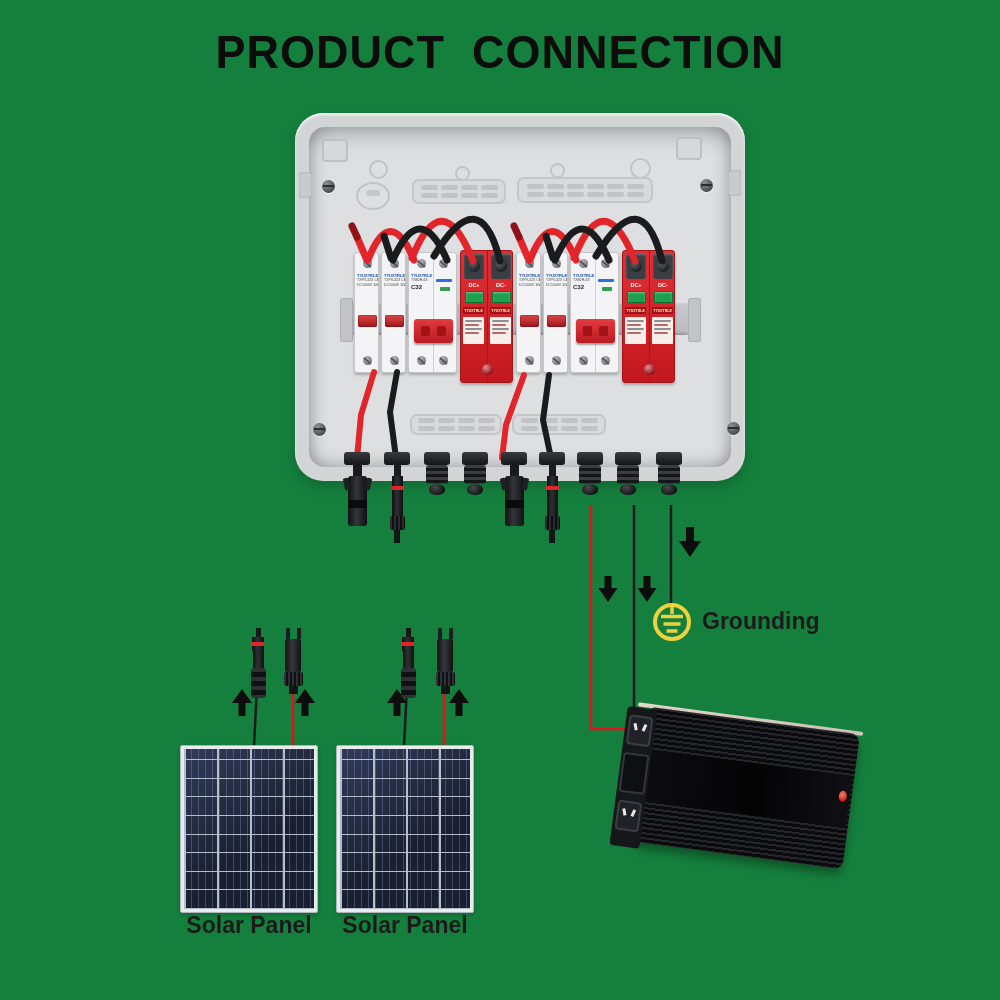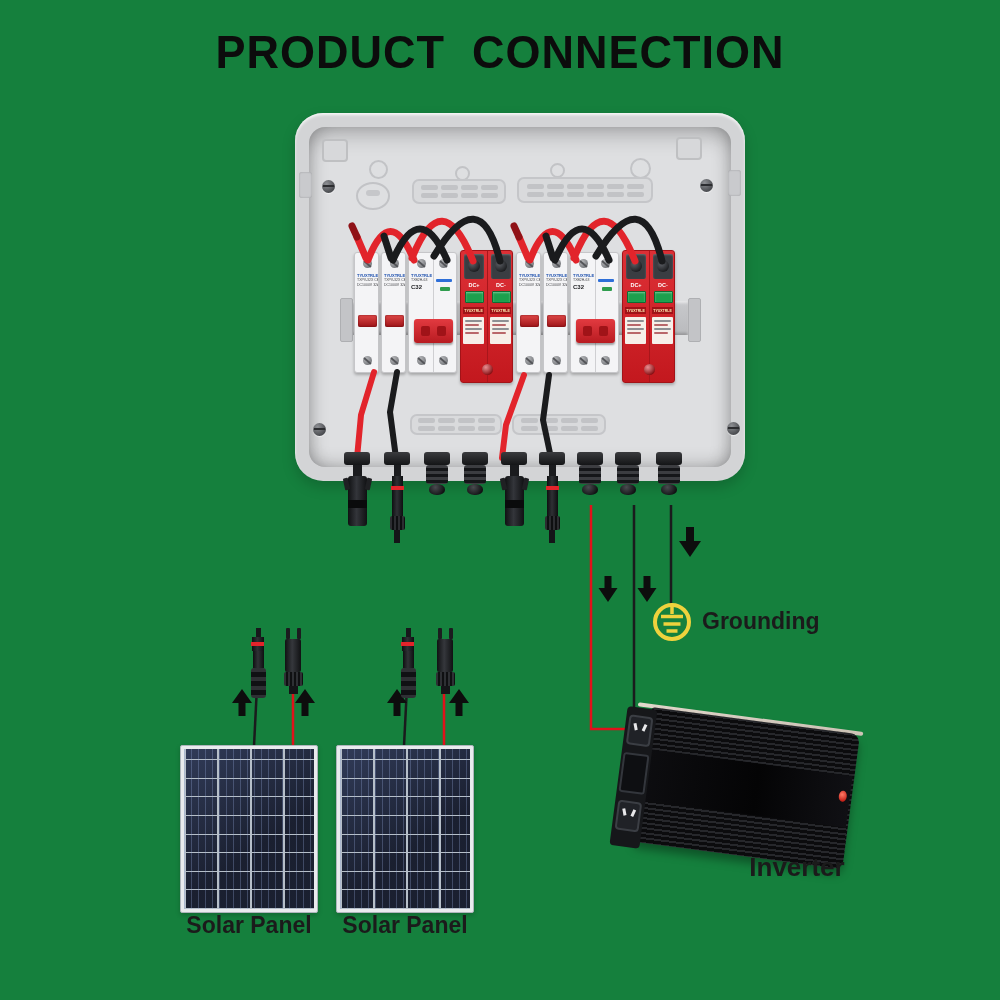--- a/index.html
+++ b/index.html
@@ -557,17 +557,16 @@
     <div class="inv-top"></div>
     <div class="inv-body"></div>
     <div class="inv-band"></div>
     <div class="inv-left">
       <div class="outlet"></div>
       <div class="inv-panel"></div>
       <div class="outlet"></div>
     </div>
     <div class="inv-led"></div>
   </div>
-  <div class="abs big-label lbl-inverter z5">Inverter</div>
 
   <div class="abs big-label lbl-grounding z5">Grounding</div>
 
 </div>
 
 </body></html>

